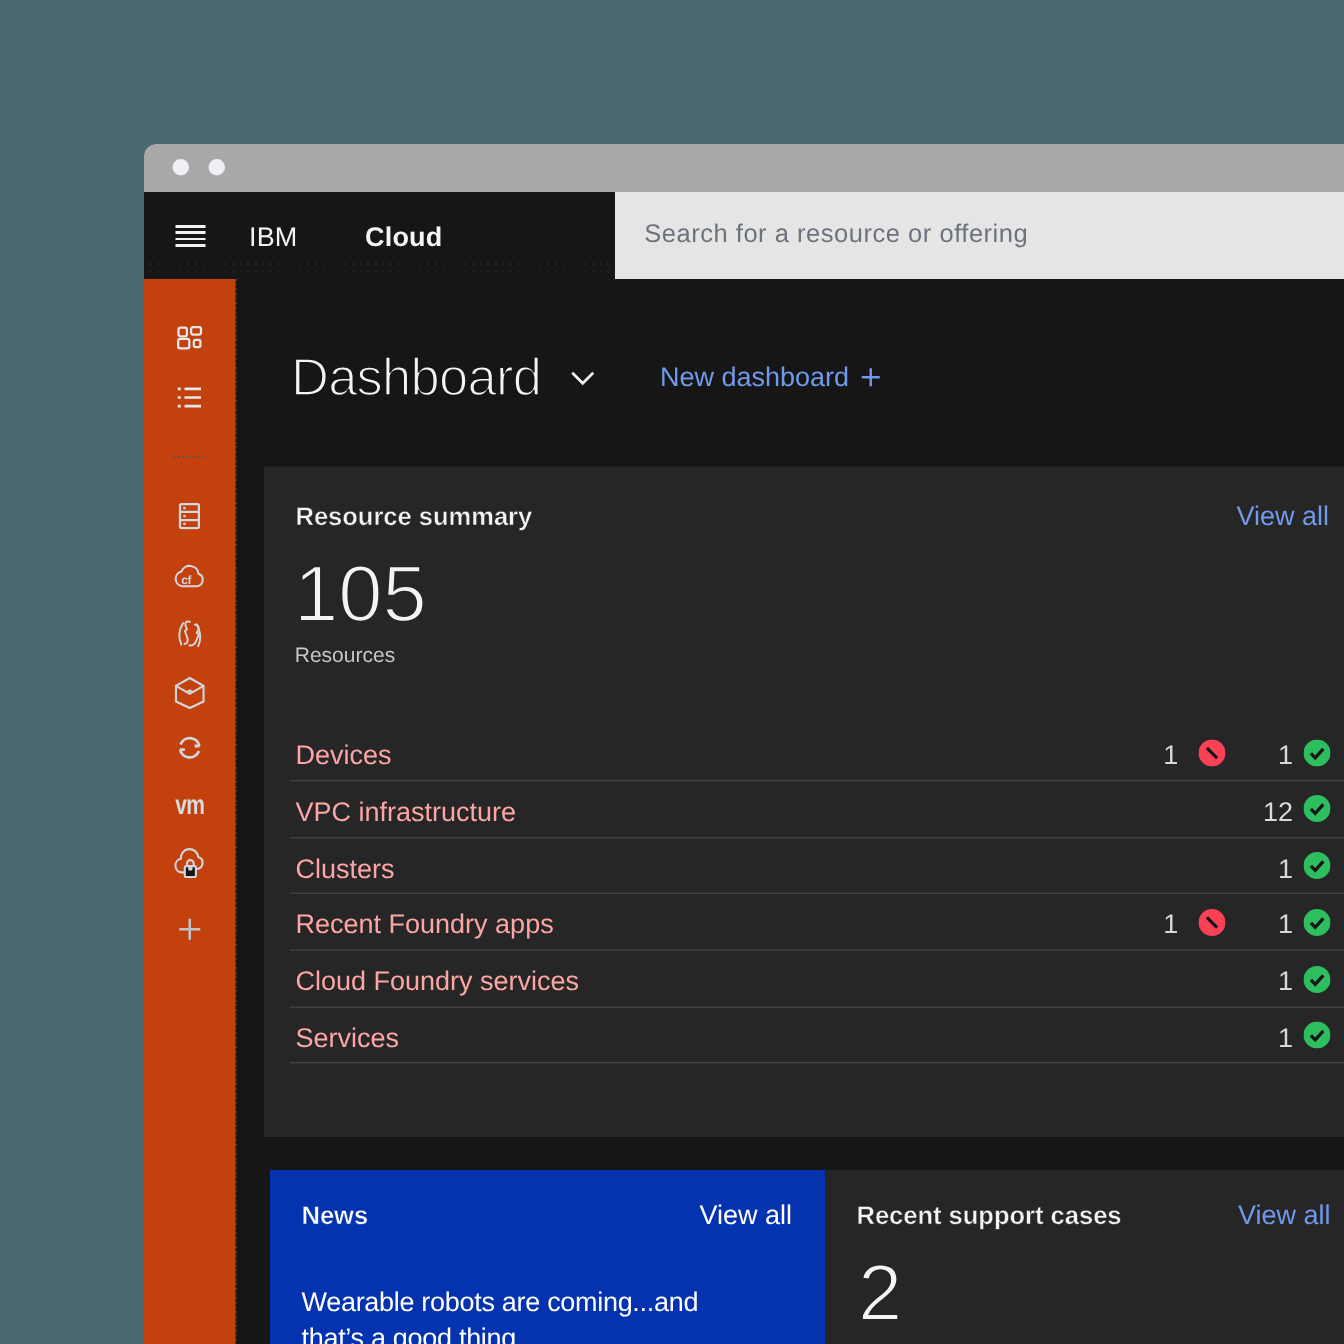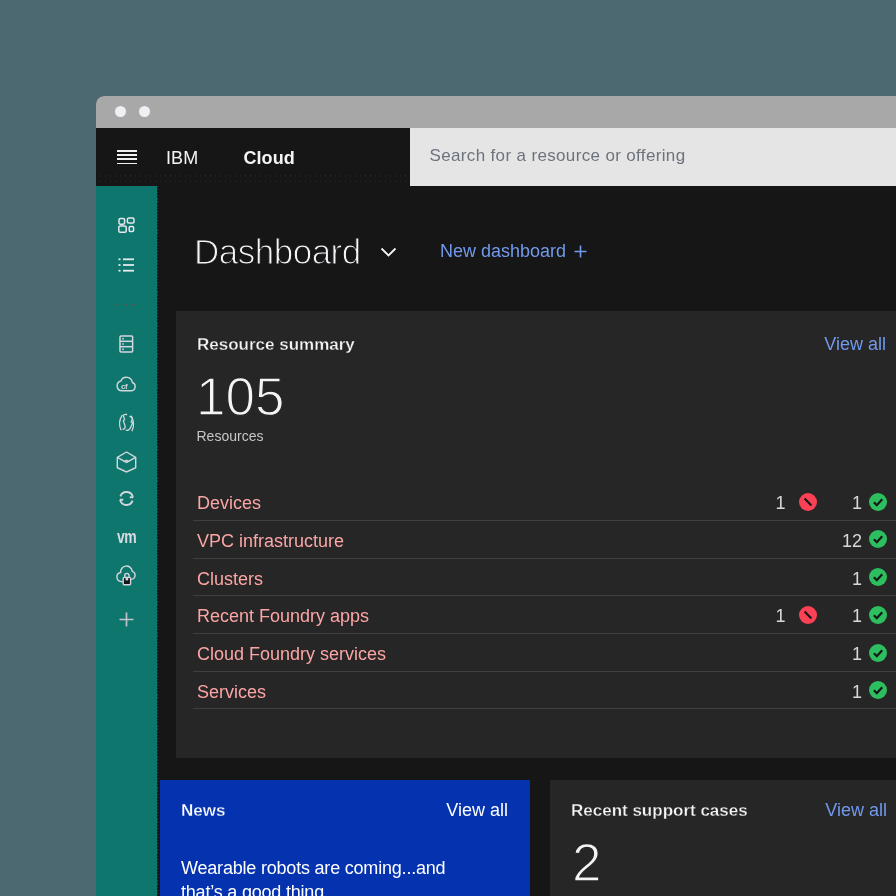--- a/index.html
+++ b/index.html
@@ -12,35 +12,35 @@
   .header { left:0; top:32px; width:800px; height:54px; background:#161616; }
   .ham { left:21px; top:54.2px; width:20px; height:15px;
     background:repeating-linear-gradient(to bottom,#f2f2f2 0,#f2f2f2 1.9px,transparent 1.9px,transparent 4.2px); }
   .brand { left:70px; top:45.5px; height:32px; line-height:32px; font-size:18px; color:#f4f4f4; letter-spacing:0.1px; }
   .brand b { font-weight:700;margin-left:40px; }
   .search { left:313.5px; top:32px; width:491px; height:58px; background:#e5e5e5;text-align:center; }
   .search span { position:absolute; left:20px; top:18px; font-size:17px; color:#6d737d; letter-spacing:0.35px; }
   .dots { left:0px; top:76px; width:313px; height:10px;
     background-image:radial-gradient(circle, #262626 0.7px, transparent 0.9px);
     background-size:5px 6px; background-position:2px 1px; }
-  .side { left:0; top:90px; width:61px; height:710px; background:#0f766e; }
+  .side { left:0; top:90px; width:61px; height:710px; background:#c2410c; }
   .sideborder { left:60.5px; top:90px; width:1px; height:710px; background:repeating-linear-gradient(to bottom,#3d3d3d 0,#3d3d3d 1.2px,transparent 1.2px,transparent 3.1px); }
   .icon { left:0; width:61px; display:flex; justify-content:center; }
   .sidediv { left:20px; width:21px; top:118px; height:1px;
     background:repeating-linear-gradient(to right,#555 0,#555 1.2px,transparent 1.2px,transparent 2.6px); }
   .h1 { left:98px; top:137.5px; font-size:35px; line-height:36px; font-weight:400; color:#f2f4f8; letter-spacing:-0.5px; -webkit-text-stroke:1.1px #161616; }
   .newdash { left:344px; top:145.5px; font-size:18px; line-height:18px; color:#7199ec; }
   .card { background:#262626; }
   .rescard { left:80px; top:215px; width:760px; height:447px; }
   .cardtitle { font-size:17px; font-weight:700; color:#f4f4f4; -webkit-text-stroke:0.3px #262626; }
   .viewall { font-size:18px; color:#7199ec; }
   .big { font-size:53px; line-height:53px; font-weight:400; color:#f4f4f4; -webkit-text-stroke:1.3px #262626; }
   .rowlink { font-size:18px; color:#fca5a5; }
   .num { font-size:18px; color:#d5d8dc; }
-  .newscard { left:64px; top:684px; width:370px; height:116px; background:#0533b0; }
+  .newscard { left:84px; top:684px; width:370px; height:116px; background:#0533b0; }
   .supcard { left:454px; top:684px; width:346px; height:116px; }
 </style>
 </head>
 <body>
 <div class="abs win">
 
   <div class="abs titlebar">
     <div class="abs dot" style="left:18.5px;"></div>
     <div class="abs dot" style="left:42.5px;"></div>
   </div>

